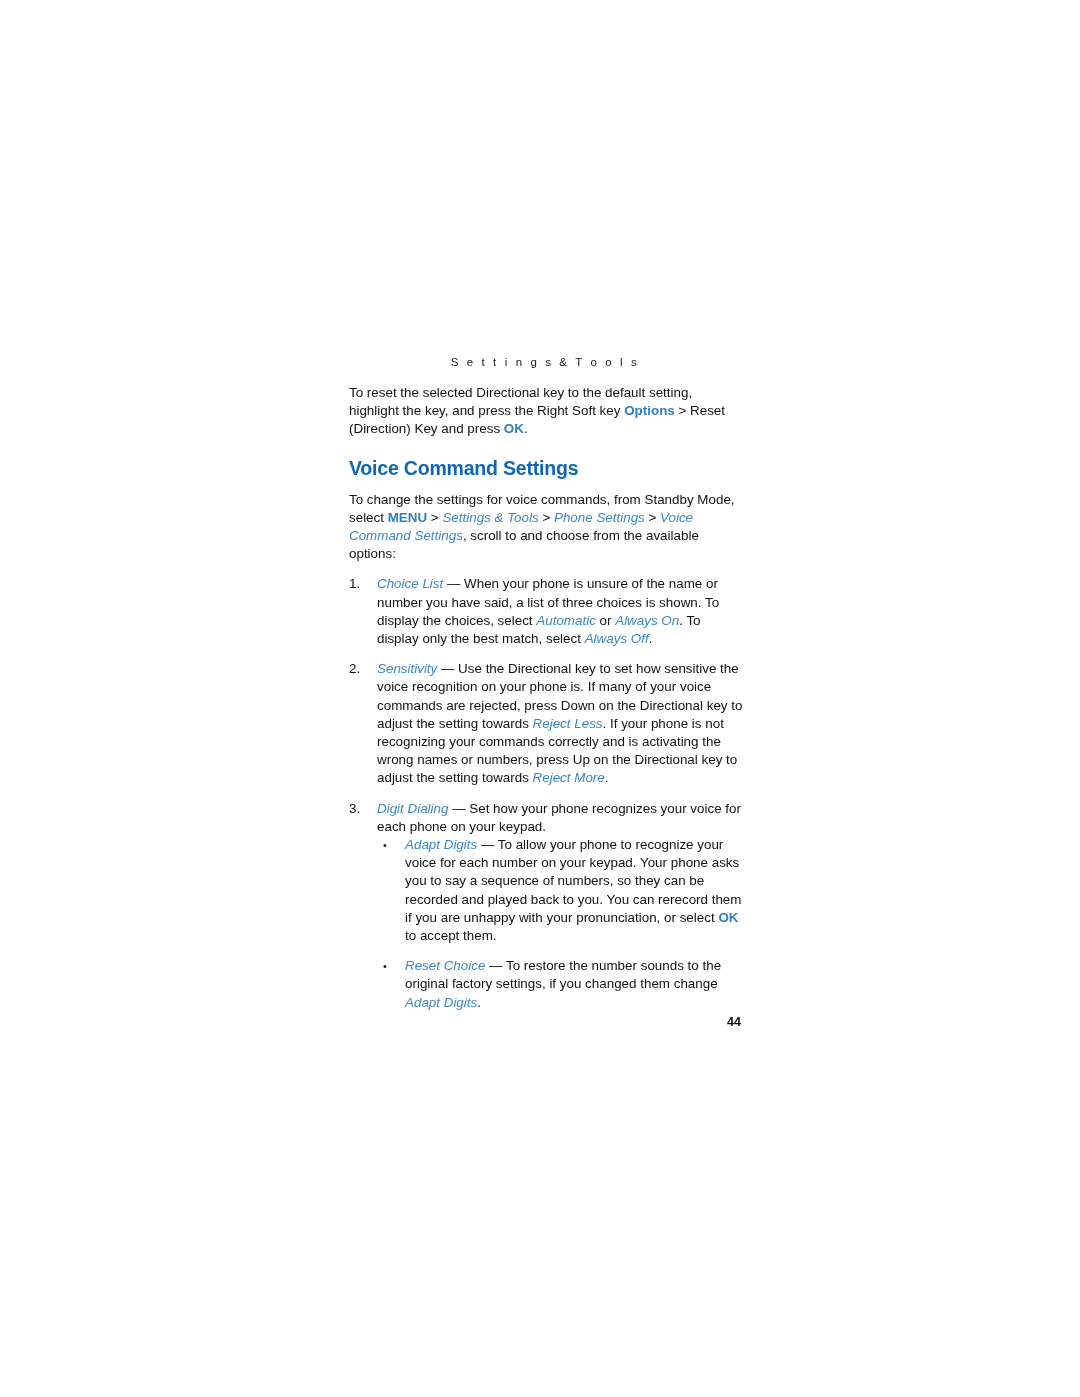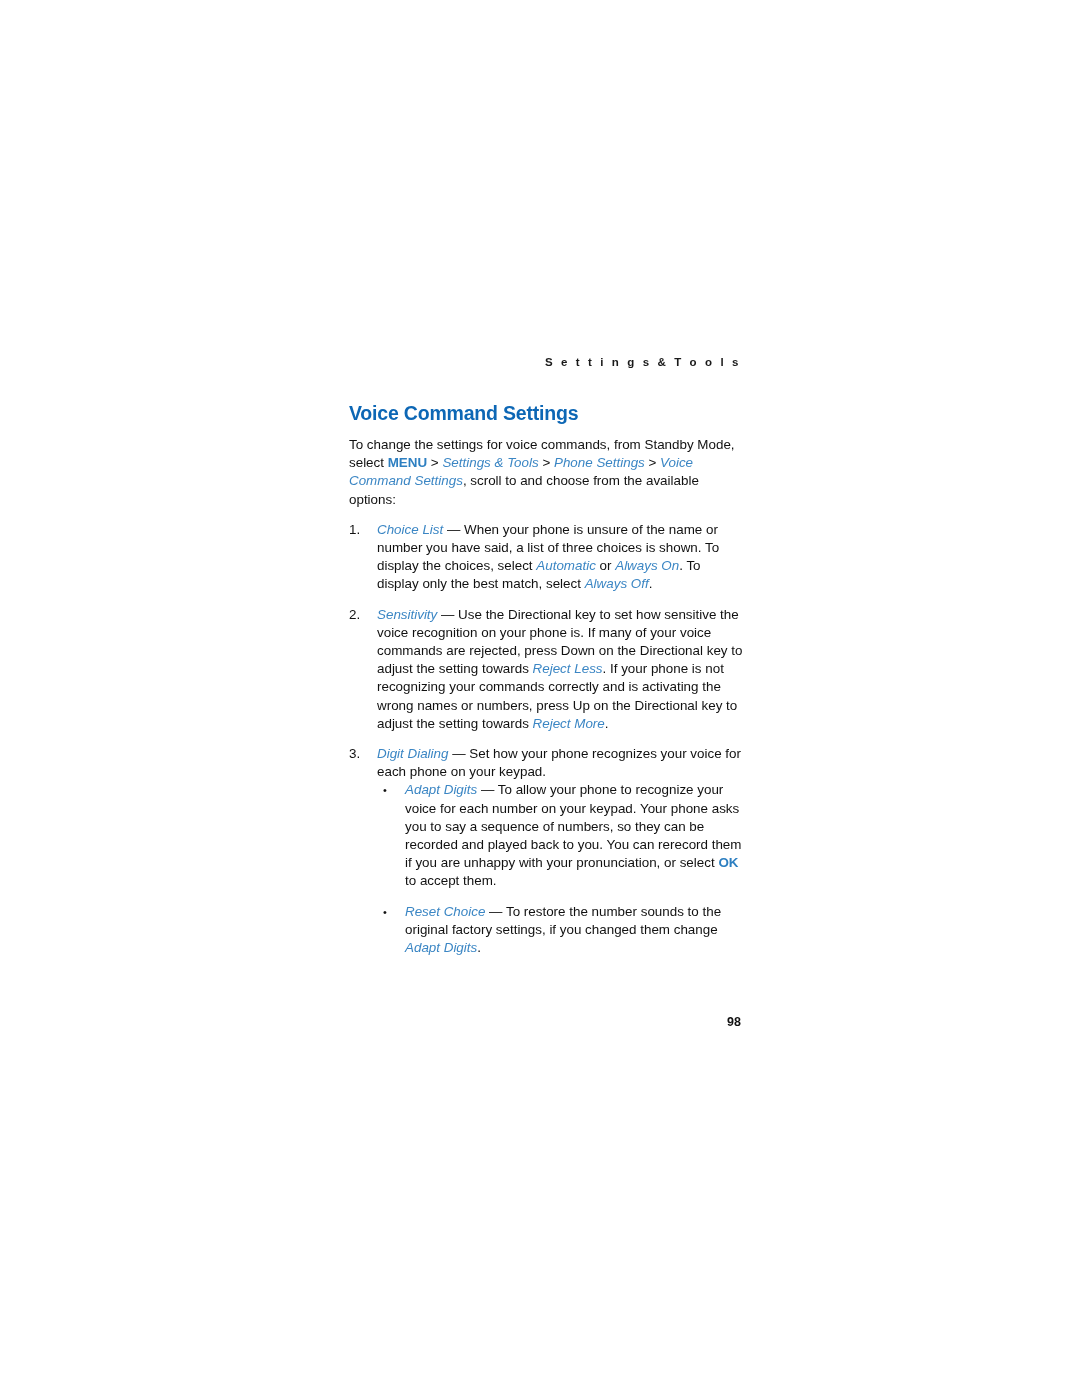--- a/index.html
+++ b/index.html
@@ -19,23 +19,23 @@
     position: absolute;
     left: 0; top: 0;
     width: 1080px;
     height: 1397px;
   }
   .running-head {
     position: absolute;
     left: 349px;
     top: 356px;
     width: 392px;
-    text-align: right;
+    text-align: center;
     font-size: 11.5px;
-    font-weight: bold;
+    font-weight: normal;
     letter-spacing: 2.6px;
     color: #1a1a1a;
   }
   .content {
     position: absolute;
     left: 349px;
     top: 384px;
     width: 395px;
   }
   p.para {
@@ -119,20 +119,21 @@
 </style>
 </head>
 <body>
 
 <div class="page">
 
   <div class="running-head">S e t t i n g s   &amp;   T o o l s</div>
 
   <div class="content">
 
+    <p class="para"><span>To reset the selected Directional key to the default setting, highlight the key, and press the Right Soft key </span><span class="blue-bold">Options</span><span> &gt; Reset (Direction) Key and press </span><span class="blue-bold">OK</span><span>.</span></p>
 
 
     <h2 class="heading">Voice Command Settings</h2>
 
     <p class="para"><span>To change the settings for voice commands, from Standby Mode, select </span><span class="blue-bold">MENU</span><span> &gt; </span><span class="blue-italic">Settings &amp; Tools</span><span> &gt; </span><span class="blue-italic">Phone Settings</span><span> &gt; </span><span class="blue-italic">Voice Command Settings</span><span>, scroll to and choose from the available options:</span></p>
 
     <ol class="numlist">
 
       <li>
         <span class="marker">1.</span><span class="blue-italic">Choice List</span><span> — When your phone is unsure of the name or number you have said, a list of three choices is shown. To display the choices, select </span><span class="blue-italic">Automatic</span><span> or </span><span class="blue-italic">Always On</span><span>. To display only the best match, select </span><span class="blue-italic">Always Off</span><span>.</span>
@@ -151,15 +152,15 @@
           </li>
           <li>
             <span class="bullet">•</span><span class="blue-italic">Reset Choice</span><span> — To restore the number sounds to the original factory settings, if you changed them change </span><span class="blue-italic">Adapt Digits</span><span>.</span>
           </li>
         </ul>
       </li>
 
     </ol>
   </div>
 
-  <div class="folio">98</div>
+  <div class="folio">44</div>
 
 </div>
 
 </body></html>

